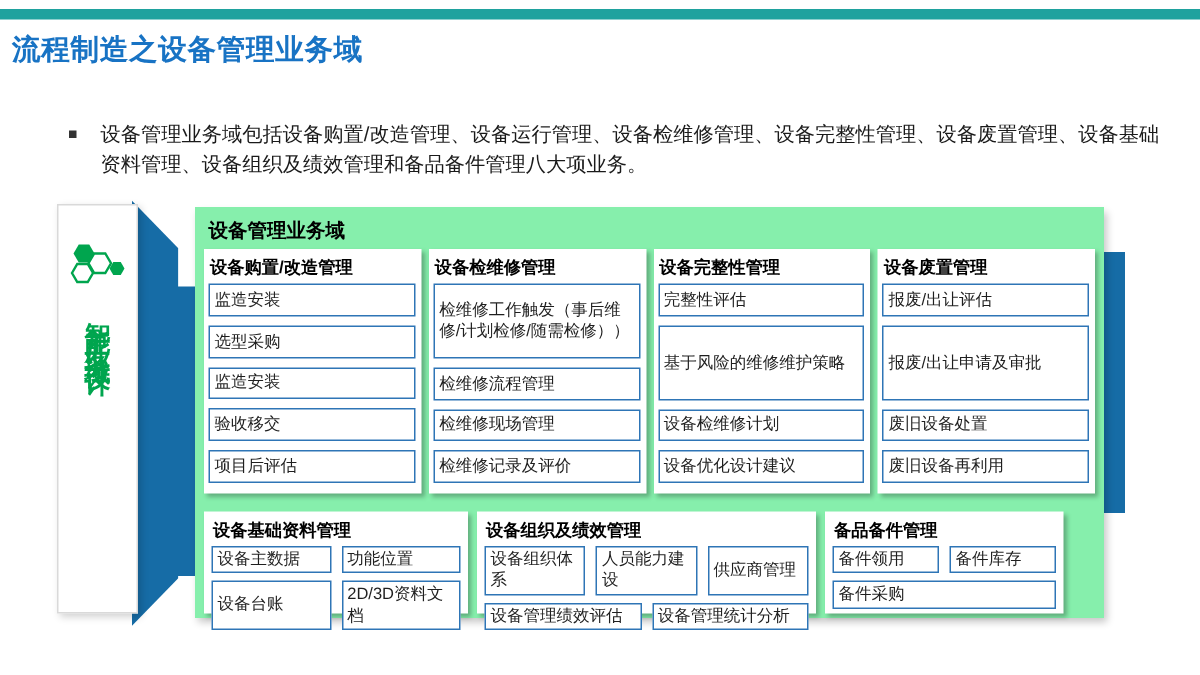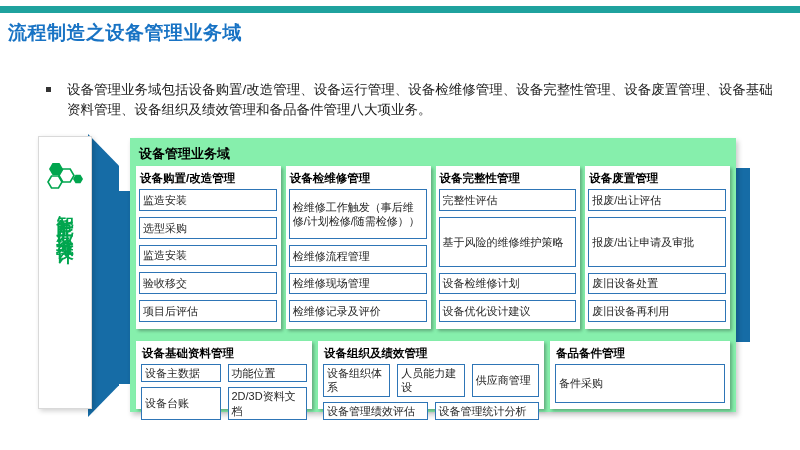--- a/index.html
+++ b/index.html
@@ -184,23 +184,27 @@
           <div class="ibox">人员能力建设</div>
           <div class="ibox">供应商管理</div>
         </div>
         <div class="brow">
           <div class="ibox">设备管理绩效评估</div>
           <div class="ibox">设备管理统计分析</div>
         </div>
       </div>
     </div>
 
-    <div class="bcard" style="width:180px;">
+    <div class="bcard" style="width:159px;">
       <div class="glabel">备品备件管理</div>
       <div class="rows">
         <div class="brow">
+          <div class="ibox">备件领用</div>
+          <div class="ibox">备件库存</div>
+        </div>
+        <div class="brow">
           <div class="ibox">备件采购</div>
         </div>
       </div>
     </div>
 
   </div>
 </div>
 
 </body></html>

